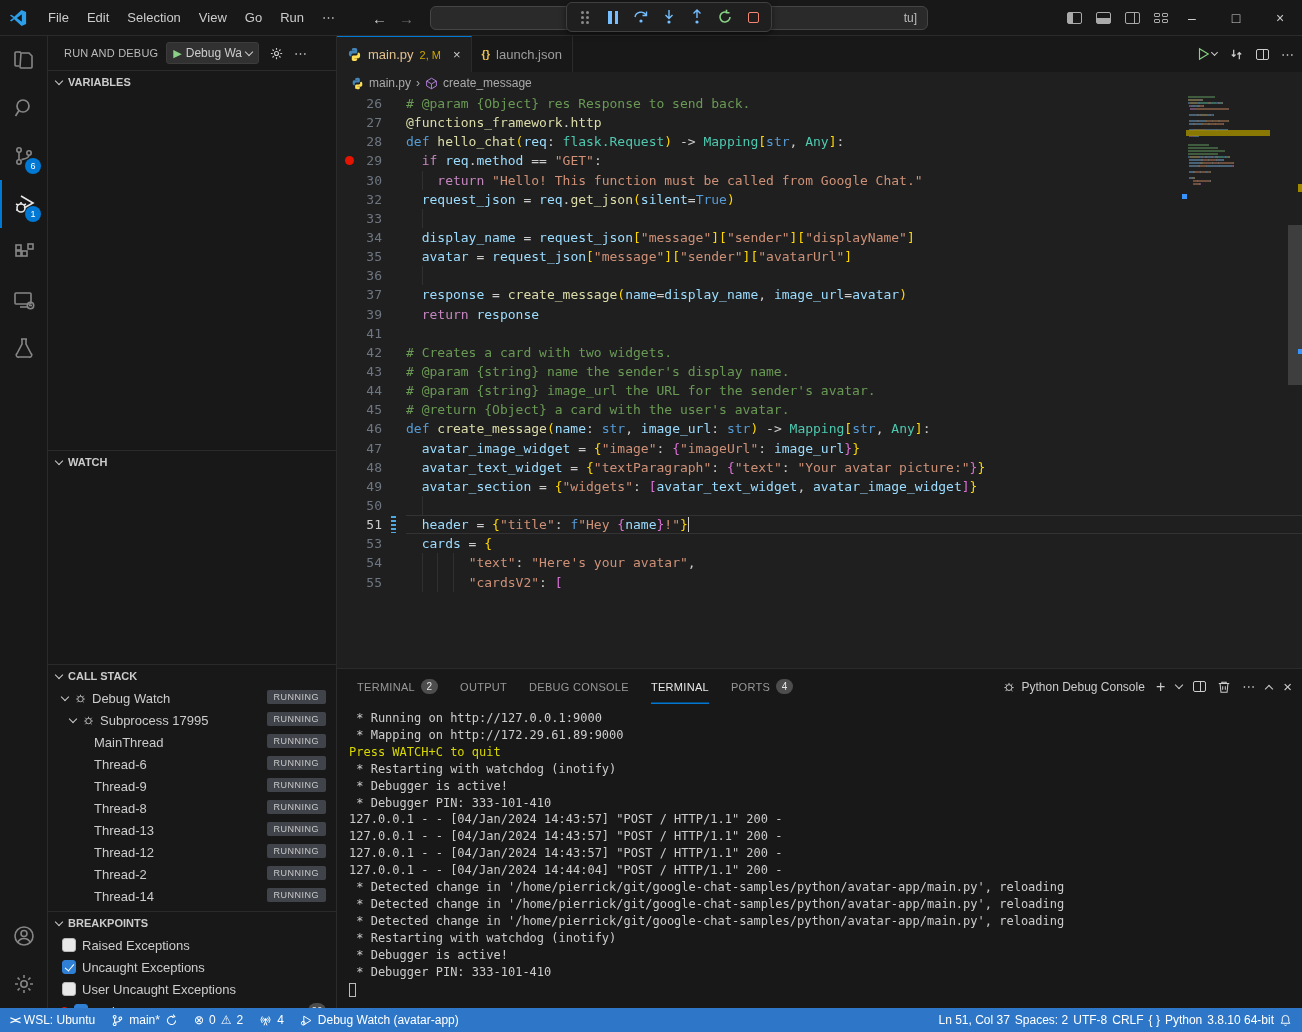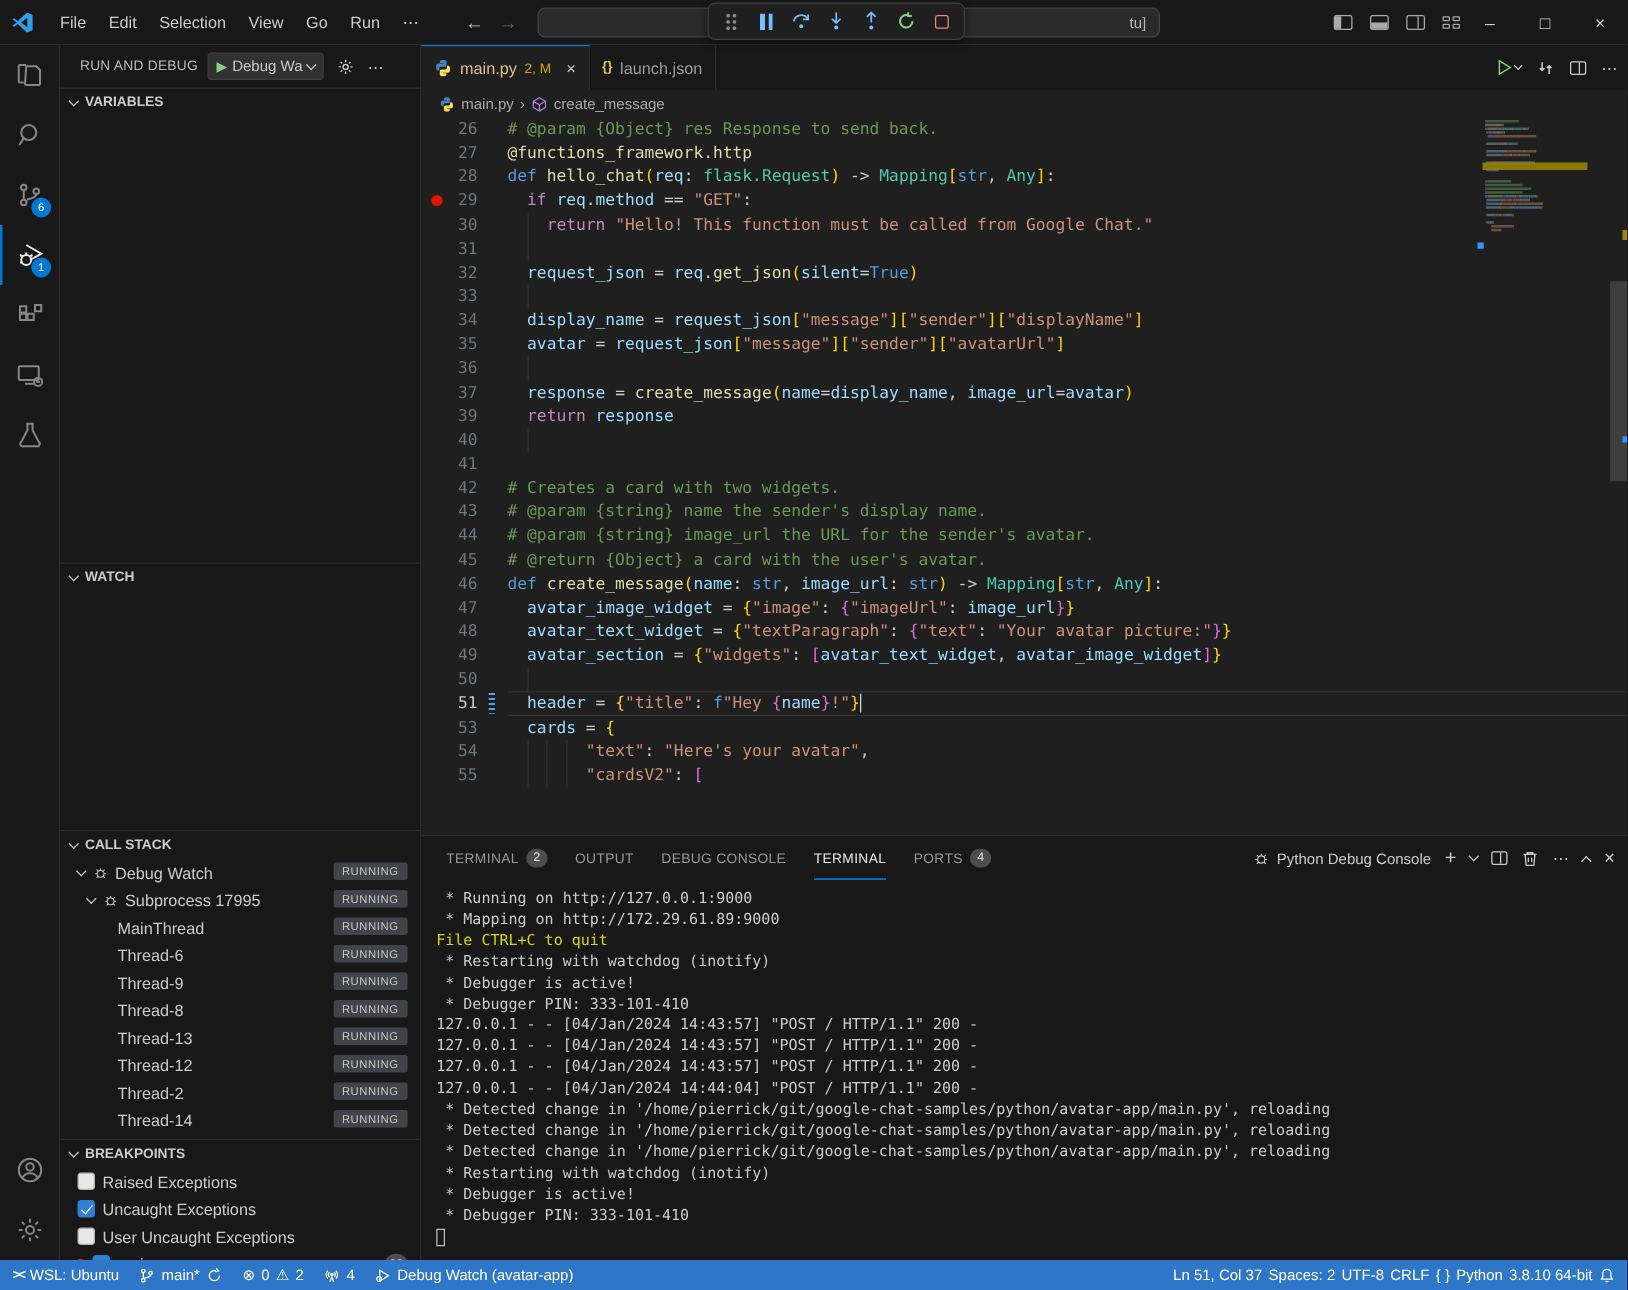--- a/index.html
+++ b/index.html
@@ -469,29 +469,27 @@
       <span>create_message</span>
     </div>
 
     <div class="code-area">
       <div>
           <div class="code-line"><div class="gutter"><span class="lnum">26</span></div><div class="ltext"><span class="tok-c"># @param {Object} res Response to send back.</span></div></div>
           <div class="code-line"><div class="gutter"><span class="lnum">27</span></div><div class="ltext"><span class="tok-f">@functions_framework</span><span class="tok-p">.</span><span class="tok-f">http</span></div></div>
           <div class="code-line"><div class="gutter"><span class="lnum">28</span></div><div class="ltext"><span class="tok-d">def </span><span class="tok-f">hello_chat</span><span class="tok-b1">(</span><span class="tok-v">req</span><span class="tok-p">: </span><span class="tok-ty">flask.Request</span><span class="tok-b1">)</span><span class="tok-p"> -&gt; </span><span class="tok-ty">Mapping</span><span class="tok-b1">[</span><span class="tok-d">str</span><span class="tok-p">, </span><span class="tok-ty">Any</span><span class="tok-b1">]</span><span class="tok-p">:</span></div></div>
           <div class="code-line"><div class="gutter"><span class="bp-gutter-dot"></span><span class="lnum">29</span></div><div class="ltext"><span class="tok-p">  </span><span class="tok-k">if </span><span class="tok-v">req</span><span class="tok-p">.</span><span class="tok-v">method</span><span class="tok-p"> == </span><span class="tok-s">"GET"</span><span class="tok-p">:</span></div></div>
           <div class="code-line"><div class="gutter"><span class="lnum">30</span></div><div class="ltext"><span class="iguide" style="left: 15.66px;"></span><span class="tok-p">    </span><span class="tok-k">return </span><span class="tok-s">"Hello! This function must be called from Google Chat."</span></div></div>
-          <div class="code-line"><div class="gutter"><span class="lnum">31</span></div><div class="ltext"><span class="iguide" style="left: 15.66px;"></span></div></div>
           <div class="code-line"><div class="gutter"><span class="lnum">32</span></div><div class="ltext"><span class="tok-p">  </span><span class="tok-v">request_json</span><span class="tok-p"> = </span><span class="tok-v">req</span><span class="tok-p">.</span><span class="tok-f">get_json</span><span class="tok-b1">(</span><span class="tok-v">silent</span><span class="tok-p">=</span><span class="tok-d">True</span><span class="tok-b1">)</span></div></div>
           <div class="code-line"><div class="gutter"><span class="lnum">33</span></div><div class="ltext"><span class="iguide" style="left: 15.66px;"></span></div></div>
           <div class="code-line"><div class="gutter"><span class="lnum">34</span></div><div class="ltext"><span class="tok-p">  </span><span class="tok-v">display_name</span><span class="tok-p"> = </span><span class="tok-v">request_json</span><span class="tok-b1">[</span><span class="tok-s">"message"</span><span class="tok-b1">][</span><span class="tok-s">"sender"</span><span class="tok-b1">][</span><span class="tok-s">"displayName"</span><span class="tok-b1">]</span></div></div>
           <div class="code-line"><div class="gutter"><span class="lnum">35</span></div><div class="ltext"><span class="tok-p">  </span><span class="tok-v">avatar</span><span class="tok-p"> = </span><span class="tok-v">request_json</span><span class="tok-b1">[</span><span class="tok-s">"message"</span><span class="tok-b1">][</span><span class="tok-s">"sender"</span><span class="tok-b1">][</span><span class="tok-s">"avatarUrl"</span><span class="tok-b1">]</span></div></div>
           <div class="code-line"><div class="gutter"><span class="lnum">36</span></div><div class="ltext"><span class="iguide" style="left: 15.66px;"></span></div></div>
           <div class="code-line"><div class="gutter"><span class="lnum">37</span></div><div class="ltext"><span class="tok-p">  </span><span class="tok-v">response</span><span class="tok-p"> = </span><span class="tok-f">create_message</span><span class="tok-b1">(</span><span class="tok-v">name</span><span class="tok-p">=</span><span class="tok-v">display_name</span><span class="tok-p">, </span><span class="tok-v">image_url</span><span class="tok-p">=</span><span class="tok-v">avatar</span><span class="tok-b1">)</span></div></div>
           <div class="code-line"><div class="gutter"><span class="lnum">39</span></div><div class="ltext"><span class="tok-p">  </span><span class="tok-k">return </span><span class="tok-v">response</span></div></div>
-          <div class="code-line"><div class="gutter"><span class="lnum">40</span></div><div class="ltext"><span class="iguide" style="left: 15.66px;"></span></div></div>
           <div class="code-line"><div class="gutter"><span class="lnum">41</span></div><div class="ltext"></div></div>
           <div class="code-line"><div class="gutter"><span class="lnum">42</span></div><div class="ltext"><span class="tok-c"># Creates a card with two widgets.</span></div></div>
           <div class="code-line"><div class="gutter"><span class="lnum">43</span></div><div class="ltext"><span class="tok-c"># @param {string} name the sender's display name.</span></div></div>
           <div class="code-line"><div class="gutter"><span class="lnum">44</span></div><div class="ltext"><span class="tok-c"># @param {string} image_url the URL for the sender's avatar.</span></div></div>
           <div class="code-line"><div class="gutter"><span class="lnum">45</span></div><div class="ltext"><span class="tok-c"># @return {Object} a card with the user's avatar.</span></div></div>
           <div class="code-line"><div class="gutter"><span class="lnum">46</span></div><div class="ltext"><span class="tok-d">def </span><span class="tok-f">create_message</span><span class="tok-b1">(</span><span class="tok-v">name</span><span class="tok-p">: </span><span class="tok-d">str</span><span class="tok-p">, </span><span class="tok-v">image_url</span><span class="tok-p">: </span><span class="tok-d">str</span><span class="tok-b1">)</span><span class="tok-p"> -&gt; </span><span class="tok-ty">Mapping</span><span class="tok-b1">[</span><span class="tok-d">str</span><span class="tok-p">, </span><span class="tok-ty">Any</span><span class="tok-b1">]</span><span class="tok-p">:</span></div></div>
           <div class="code-line"><div class="gutter"><span class="lnum">47</span></div><div class="ltext"><span class="tok-p">  </span><span class="tok-v">avatar_image_widget</span><span class="tok-p"> = </span><span class="tok-b1">{</span><span class="tok-s">"image"</span><span class="tok-p">: </span><span class="tok-b2">{</span><span class="tok-s">"imageUrl"</span><span class="tok-p">: </span><span class="tok-v">image_url</span><span class="tok-b2">}</span><span class="tok-b1">}</span></div></div>
           <div class="code-line"><div class="gutter"><span class="lnum">48</span></div><div class="ltext"><span class="tok-p">  </span><span class="tok-v">avatar_text_widget</span><span class="tok-p"> = </span><span class="tok-b1">{</span><span class="tok-s">"textParagraph"</span><span class="tok-p">: </span><span class="tok-b2">{</span><span class="tok-s">"text"</span><span class="tok-p">: </span><span class="tok-s">"Your avatar picture:"</span><span class="tok-b2">}</span><span class="tok-b1">}</span></div></div>
           <div class="code-line"><div class="gutter"><span class="lnum">49</span></div><div class="ltext"><span class="tok-p">  </span><span class="tok-v">avatar_section</span><span class="tok-p"> = </span><span class="tok-b1">{</span><span class="tok-s">"widgets"</span><span class="tok-p">: </span><span class="tok-b2">[</span><span class="tok-v">avatar_text_widget</span><span class="tok-p">, </span><span class="tok-v">avatar_image_widget</span><span class="tok-b2">]</span><span class="tok-b1">}</span></div></div>
           <div class="code-line"><div class="gutter"><span class="lnum">50</span></div><div class="ltext"><span class="iguide" style="left: 15.66px;"></span></div></div>
@@ -768,21 +766,21 @@
           </span>
           <span>⋯</span>
           <span class="chev" style="transform:rotate(-135deg);margin-top:4px"></span>
           <span style="font-size:15px;">×</span>
         </div>
       </div>
       <div class="terminal">
         <div>
             <div class="tline"> * Running on http://127.0.0.1:9000</div>
             <div class="tline"> * Mapping on http://172.29.61.89:9000</div>
-            <div class="tline yellow">File CTRL+C to quit</div>
+            <div class="tline yellow">Press WATCH+C to quit</div>
             <div class="tline"> * Restarting with watchdog (inotify)</div>
             <div class="tline"> * Debugger is active!</div>
             <div class="tline"> * Debugger PIN: 333-101-410</div>
             <div class="tline">127.0.0.1 - - [04/Jan/2024 14:43:57] "POST / HTTP/1.1" 200 -</div>
             <div class="tline">127.0.0.1 - - [04/Jan/2024 14:43:57] "POST / HTTP/1.1" 200 -</div>
             <div class="tline">127.0.0.1 - - [04/Jan/2024 14:43:57] "POST / HTTP/1.1" 200 -</div>
             <div class="tline">127.0.0.1 - - [04/Jan/2024 14:44:04] "POST / HTTP/1.1" 200 -</div>
             <div class="tline"> * Detected change in '/home/pierrick/git/google-chat-samples/python/avatar-app/main.py', reloading</div>
             <div class="tline"> * Detected change in '/home/pierrick/git/google-chat-samples/python/avatar-app/main.py', reloading</div>
             <div class="tline"> * Detected change in '/home/pierrick/git/google-chat-samples/python/avatar-app/main.py', reloading</div>

